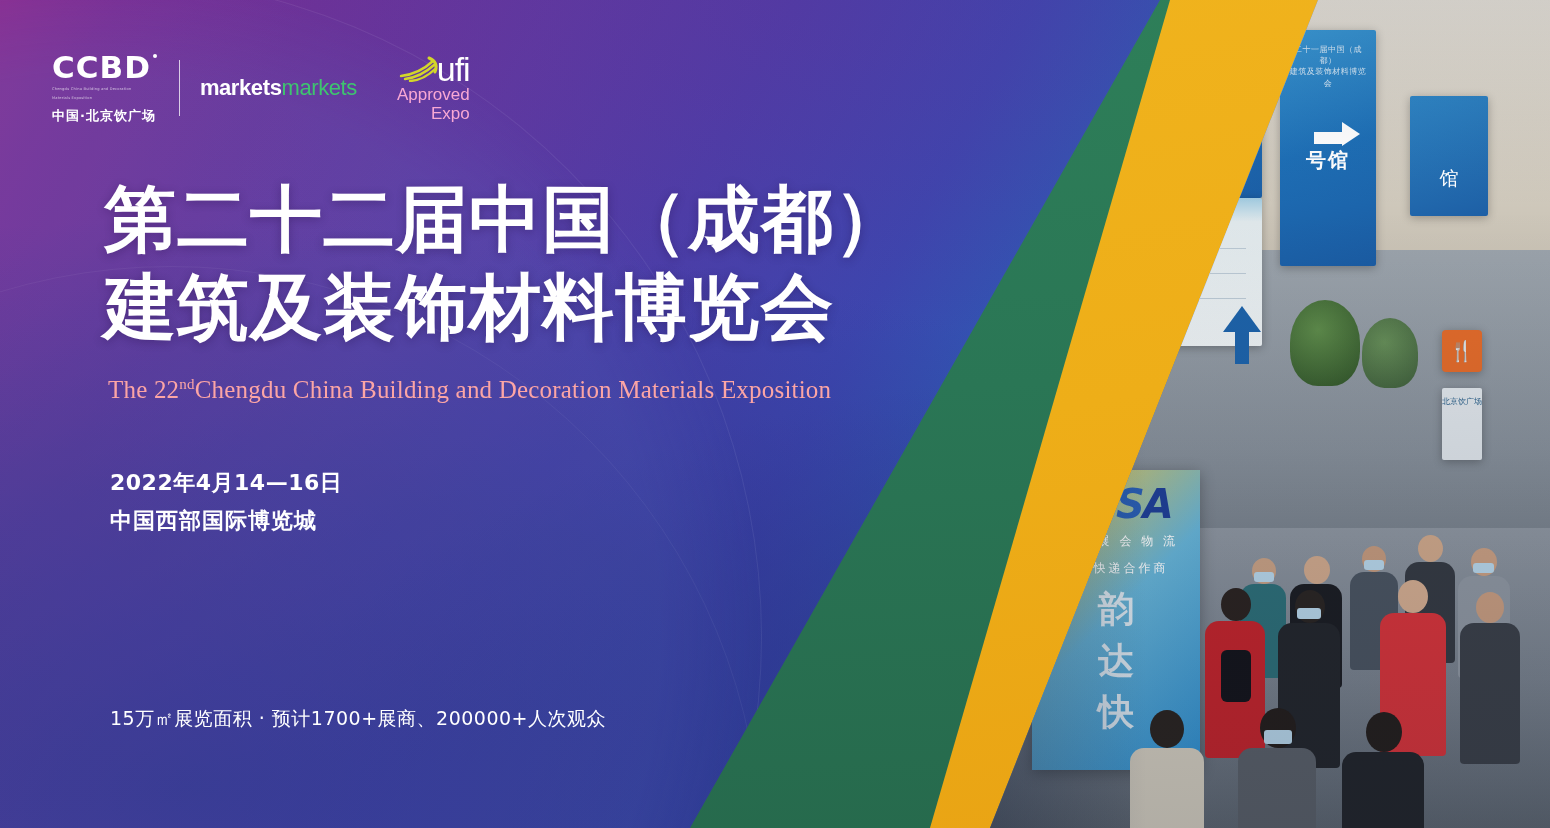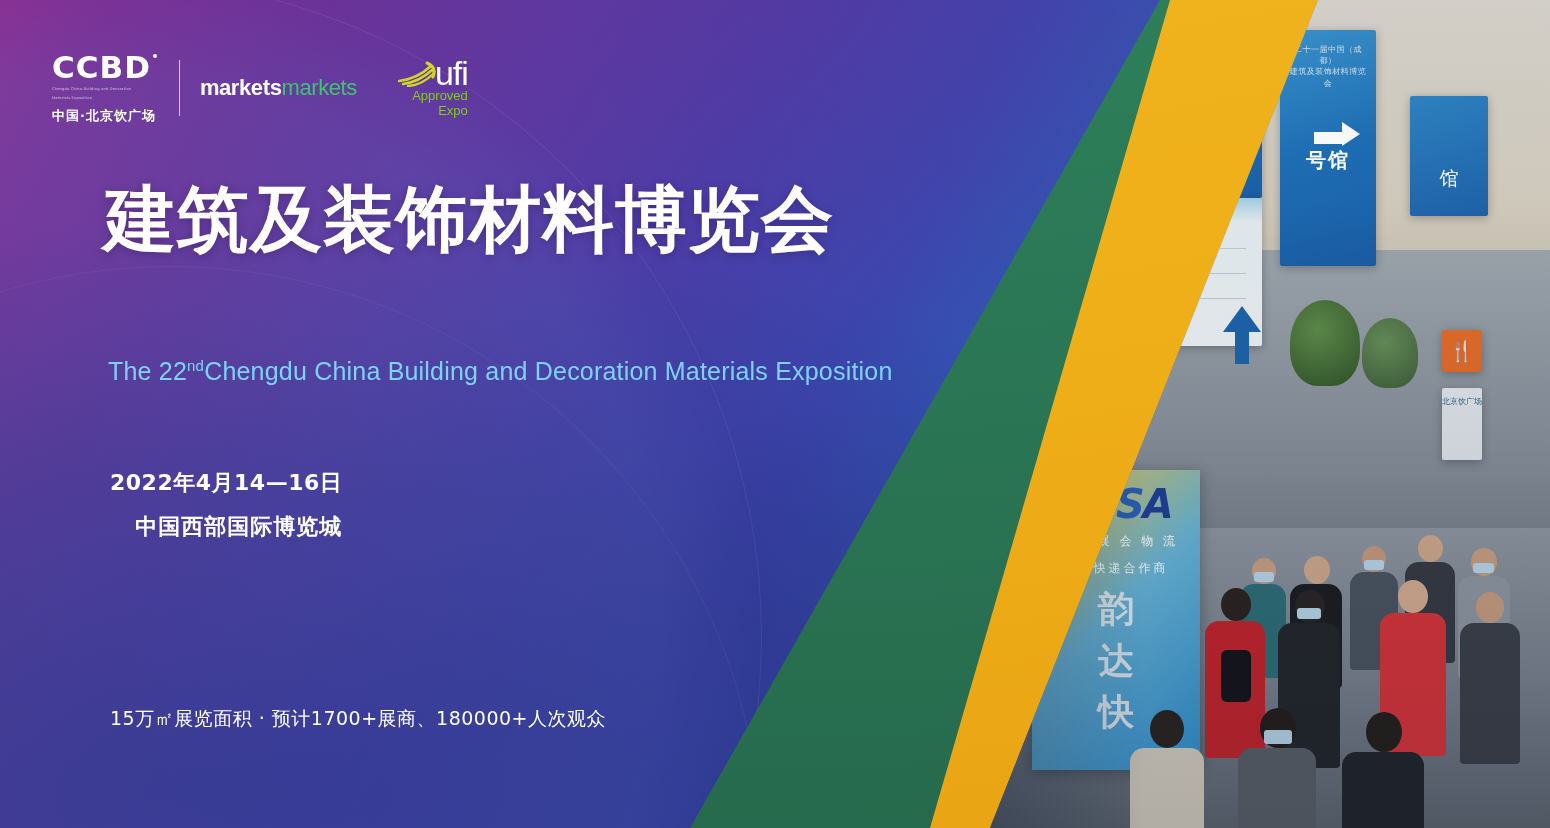--- a/index.html
+++ b/index.html
@@ -195,21 +195,21 @@
 
   
   .photo-vig{
     position:absolute;inset:0;
     background:
       linear-gradient(90deg, rgba(25,35,60,.30) 0%, rgba(25,35,60,0) 28%),
       linear-gradient(180deg, rgba(20,30,55,.10) 0%, rgba(20,30,55,0) 25%, rgba(15,22,42,.18) 100%);
   }
 
   
-  .content{position:absolute;inset:0;text-align:right;}
+  .content{position:absolute;inset:0;}
 
   .logos{
     position:absolute;left:52px;top:52px;
     display:flex;align-items:center;gap:0;
   }
   .ccbd{display:flex;flex-direction:column;align-items:flex-start;}
   .ccbd .mark{
     display:flex;align-items:flex-start;
     font-family:"DejaVu Sans",sans-serif;
     font-size:31px;font-weight:800;color:#fff;letter-spacing:1px;
@@ -240,48 +240,48 @@
   .informa .g{color:#3ec46f;font-weight:500;}
 
   .ufi{margin-left:40px;display:flex;flex-direction:column;align-items:flex-end;}
   .ufi .top{display:flex;align-items:center;}
   .ufi .swoosh{width:42px;height:26px;margin-right:-4px;}
   .ufi .word{
     color:#fff;font-size:34px;font-weight:500;line-height:.92;
     font-family:"Liberation Sans",sans-serif;letter-spacing:-1px;
   }
   .ufi .l2,.ufi .l3{
-    color:#84cc16;font-size:13px;line-height:1.12;
+    color:#f9a8d4;font-size:17px;line-height:1.12;
     font-family:"Liberation Sans",sans-serif;
   }
 
   .title{
     position:absolute;left:104px;top:176px;
     color:#fff;
     font-family:"DejaVu Sans",sans-serif;
     font-weight:800;
     font-size:72px;
     line-height:1.22;
     letter-spacing:1px;
     text-shadow:0 2px 10px rgba(30,10,60,.30);
     white-space:nowrap;
   }
   .subtitle{
-    position:absolute;left:108px;top:357px;
-    color:#7dd3fc;
-    font-family:Liberation Sans, sans-serif;
+    position:absolute;left:108px;top:376px;
+    color:#fca5a5;
+    font-family:Liberation Serif, serif;
     font-size:25px;font-weight:400;letter-spacing:.2px;
     white-space:nowrap;
   }
   .subtitle sup{font-size:15px;vertical-align:super;}
 
   .date-block{position:absolute;left:110px;top:468px;}
   .date-block .d1{
     color:#fff;font-size:22px;font-weight:700;letter-spacing:.5px;
-    font-family:"DejaVu Sans",sans-serif;margin-bottom:14px;
+    font-family:"DejaVu Sans",sans-serif;margin-bottom:8px;
   }
   .date-block .d2{
     color:#fff;font-size:22px;font-weight:700;letter-spacing:1px;
     font-family:"DejaVu Sans",sans-serif;margin-bottom:14px;
   }
   .date-block .d3,.date-block .d4{
     color:#f2f0f8;font-size:14px;line-height:1.9;letter-spacing:.3px;
     font-family:"Liberation Sans",sans-serif;
   }
 
@@ -454,30 +454,31 @@
             <path d="M30 2 Q40 6 36 16" stroke="#d3d62a" stroke-width="3" fill="none" stroke-linecap="round"></path>
           </svg>
           <div class="word">ufi</div>
         </div>
         <div class="l2">Approved</div>
         <div class="l3">Expo</div>
       </div>
     </div>
 
     <div class="title">
+      <div>第二十二届中国（成都）</div>
       <div>建筑及装饰材料博览会</div>
     </div>
 
     <div class="subtitle">
       <span>The 22</span><sup>nd</sup><span>Chengdu China  Building and Decoration Materials Exposition</span>
     </div>
 
     <div class="date-block">
       <div class="d1">2022年4月14—16日</div>
       <div class="d2">中国西部国际博览城</div>
     </div>
 
     <div class="tagline">
-      <div class="t2">15万㎡展览面积 · 预计1700+展商、180000+人次观众</div>
+      <div class="t2">15万㎡展览面积 · 预计1700+展商、200000+人次观众</div>
     </div>
 
   </div>
 </div>
 
 </body></html>

